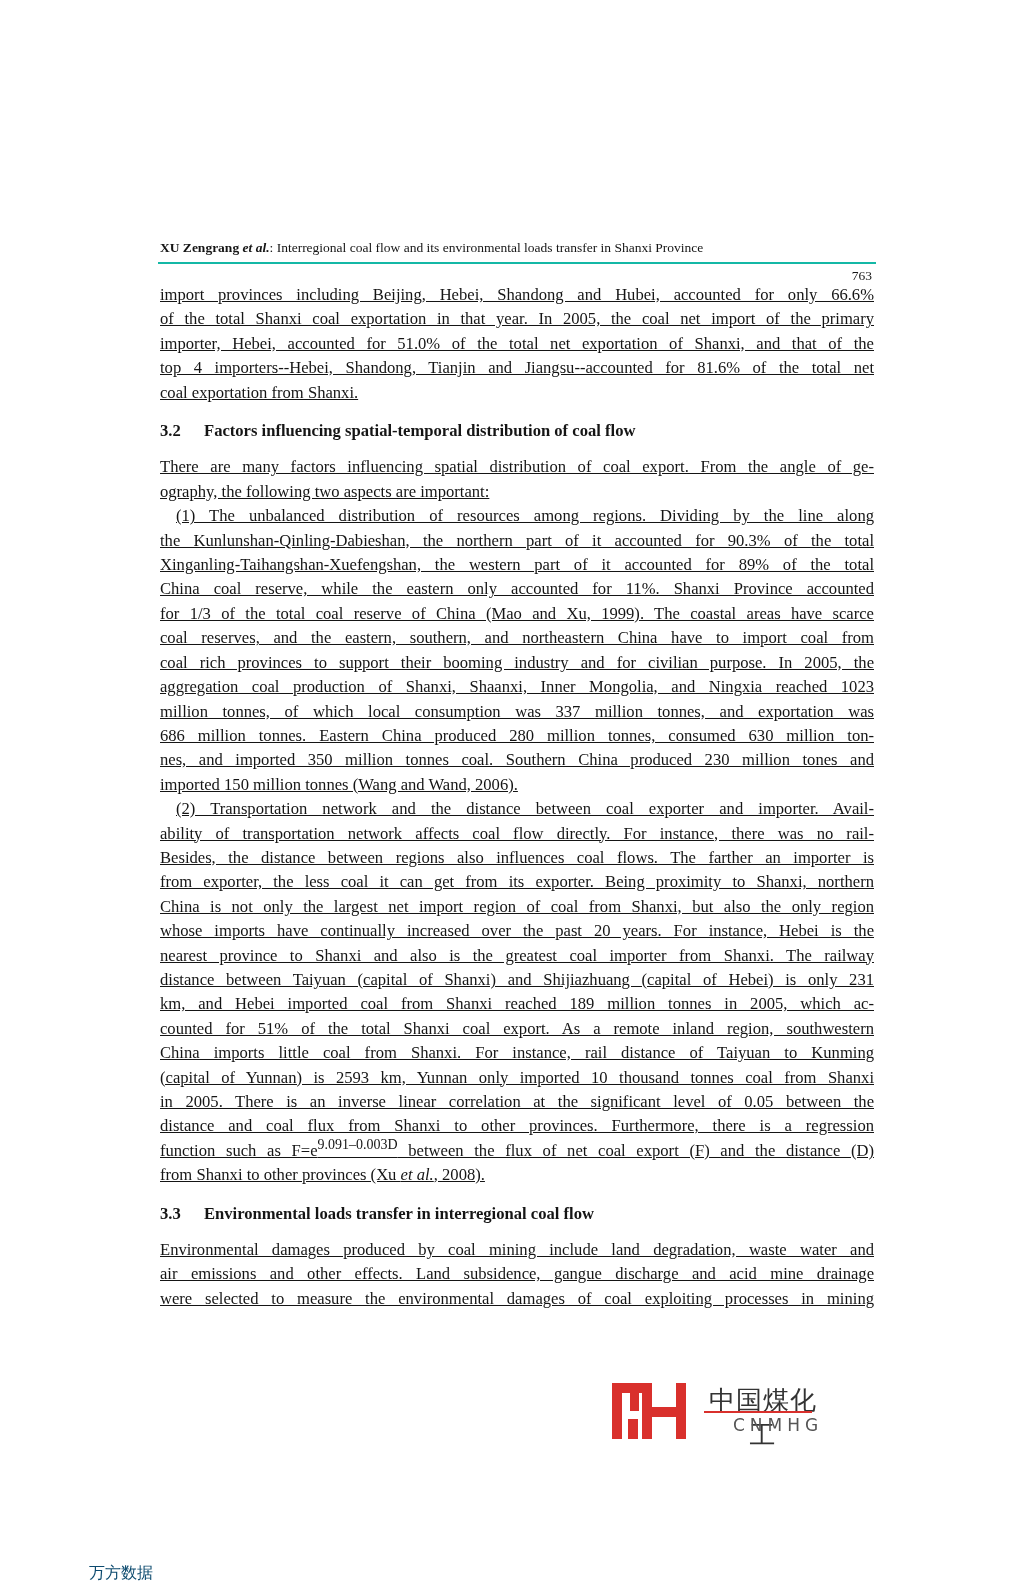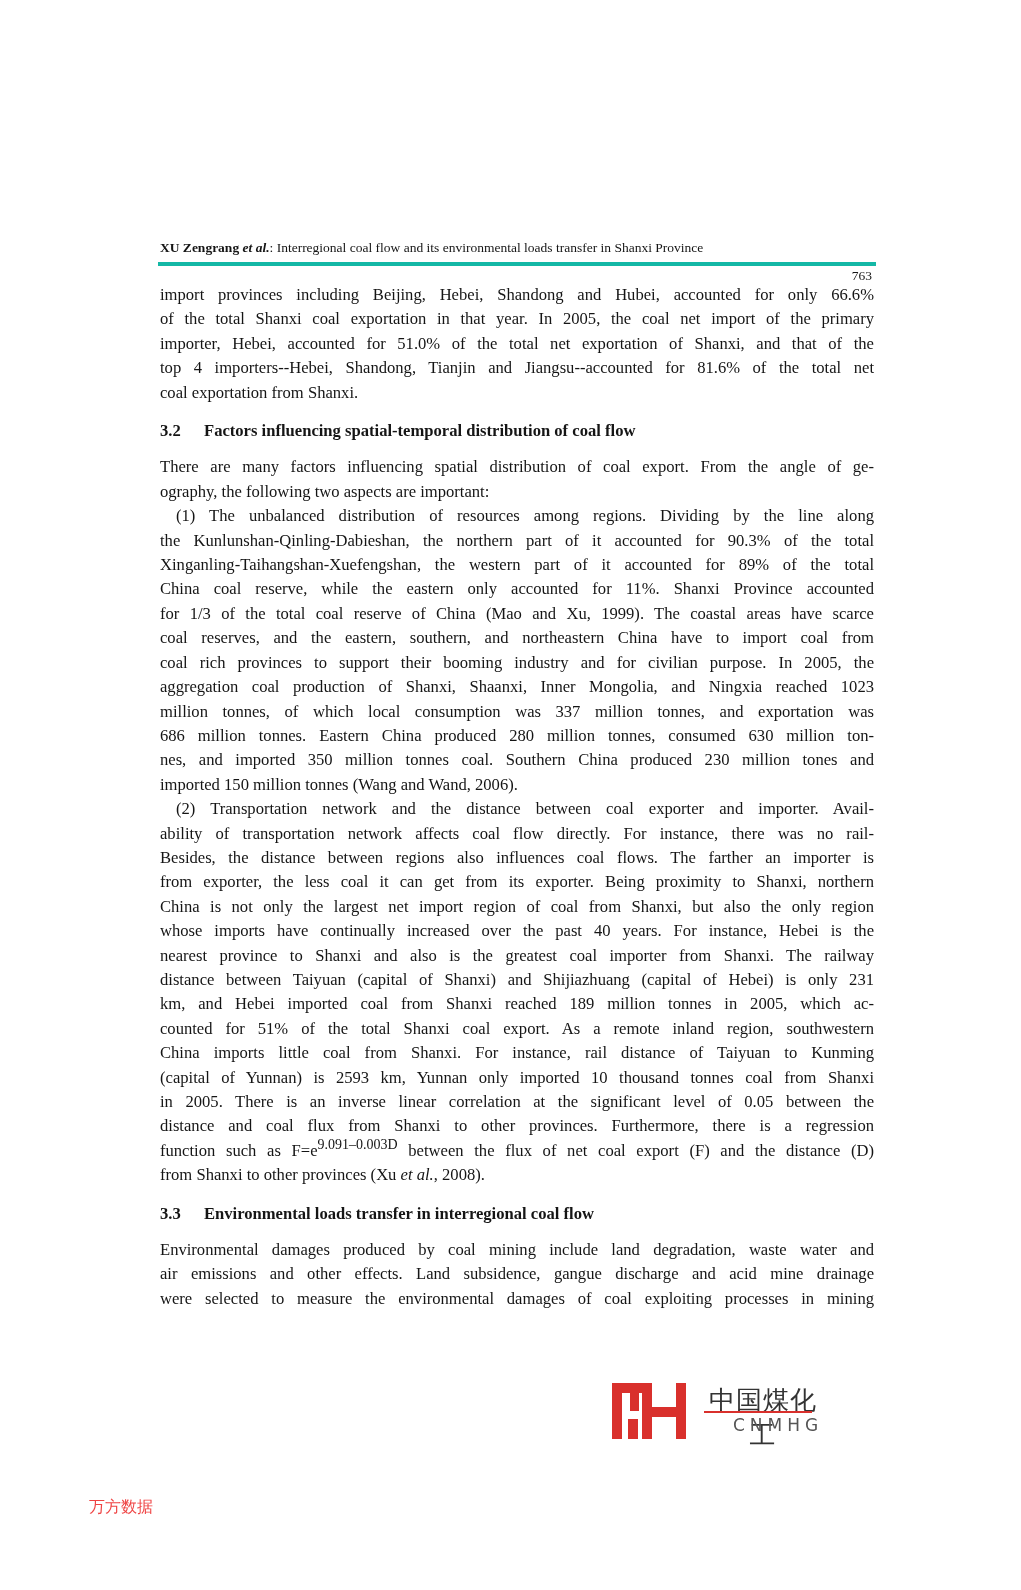--- a/index.html
+++ b/index.html
@@ -1,39 +1,39 @@
 <!DOCTYPE html>
 <html><head>
 <meta charset="utf-8">
 <style>
   html, body { margin: 0; padding: 0; background: #ffffff; }
   body { width: 1021px; height: 1590px; position: relative; overflow: hidden;
          font-family: "Liberation Serif", "DejaVu Serif", serif; color: #151515; }
   .header { position: absolute; left: 158px; top: 236px; width: 718px; height: 26px;
-            border-bottom: 4px solid #14b8a6; font-size: 13.5px; }
+            border-bottom: 2px solid #14b8a6; font-size: 13.5px; }
   .header .title { position: absolute; left: 2px; top: 4px; }
   .header .title i { font-style: italic; font-weight: bold; }
   .header .page-no { position: absolute; right: 4px; top: 16px; margin-top: 16px; }
   .content { position: absolute; left: 160px; top: 283px; width: 714px; font-size: 16.6px;
              line-height: 24.4px; text-align: justify; }
   .content p { margin: 0; }
   .sec-head { font-weight: bold; font-size: 16.6px; margin: 14px 0 12px 0 !important; }
   .sec-head .num { display: inline-block; width: 44px; }
-  .line { display: block; text-align: justify; text-align-last: justify; white-space: nowrap; }
+  .line { display: block; text-align: justify; text-align-last: justify; white-space: nowrap; text-decoration: underline; }
   .line.last { text-align-last: left; }
   sup { font-size: 14px; line-height: 0; }
   .logo { position: absolute; left: 612px; top: 1383px; width: 210px; height: 58px; }
   .logo-mark { position: absolute; left: 0; top: 0; width: 82px; height: 56px; }
   .logo-cn { position: absolute; left: 92px; top: 0; font-family: "DejaVu Sans", sans-serif;
              font-size: 26px; color: #333; letter-spacing: 1px; text-align: center; }
   .logo-rule { position: absolute; left: 92px; top: 28px; width: 108px; height: 2px; background: #d9302c; }
   .logo-en { position: absolute; left: 92px; top: 32px; font-family: "DejaVu Sans", sans-serif;
              font-size: 17px; color: #555; letter-spacing: 5px; margin-left: 29px; }
-  .footer { position: absolute; left: 89px; top: 1497px; font-family: "DejaVu Sans", sans-serif;
-            font-size: 16px; color: #ef4444; }
+  .footer { position: absolute; left: 89px; top: 1563px; font-family: "DejaVu Sans", sans-serif;
+            font-size: 16px; color: #0c4a6e; }
 </style>
 </head>
 <body>
 
 <div class="header">
   <span class="title"><b>XU Zengrang</b> <i>et al.</i><span>: Interregional coal flow and its environmental loads transfer in Shanxi Province</span></span>
   <span class="page-no">763</span>
 </div>
 
 <div class="content">
@@ -68,21 +68,21 @@
     <span class="line">nes, and imported 350 million tonnes coal. Southern China produced 230 million tones and</span>
     <span class="line last">imported 150 million tonnes (Wang and Wand, 2006).</span>
   </p>
 
   <p>
     <span class="line" style="padding-left:16px">(2) Transportation network and the distance between coal exporter and importer. Avail-</span>
     <span class="line">ability of transportation network affects coal flow directly. For instance, there was no rail-</span>
     <span class="line">Besides, the distance between regions also influences coal flows. The farther an importer is</span>
     <span class="line">from exporter, the less coal it can get from its exporter. Being proximity to Shanxi, northern</span>
     <span class="line">China is not only the largest net import region of coal from Shanxi, but also the only region</span>
-    <span class="line">whose imports have continually increased over the past 40 years. For instance, Hebei is the</span>
+    <span class="line">whose imports have continually increased over the past 20 years. For instance, Hebei is the</span>
     <span class="line">nearest province to Shanxi and also is the greatest coal importer from Shanxi. The railway</span>
     <span class="line">distance between Taiyuan (capital of Shanxi) and Shijiazhuang (capital of Hebei) is only 231</span>
     <span class="line">km, and Hebei imported coal from Shanxi reached 189 million tonnes in 2005, which ac-</span>
     <span class="line">counted for 51% of the total Shanxi coal export. As a remote inland region, southwestern</span>
     <span class="line">China imports little coal from Shanxi. For instance, rail distance of Taiyuan to Kunming</span>
     <span class="line">(capital of Yunnan) is 2593 km, Yunnan only imported 10 thousand tonnes coal from Shanxi</span>
     <span class="line">in 2005. There is an inverse linear correlation at the significant level of 0.05 between the</span>
     <span class="line">distance and coal flux from Shanxi to other provinces. Furthermore, there is a regression</span>
     <span class="line"><span>function such as F=e</span><sup>9.091–0.003D</sup><span> between the flux of net coal export (F) and the distance (D)</span></span>
     <span class="line last"><span>from Shanxi to other provinces (Xu </span><i>et al.</i><span>, 2008).</span></span>

